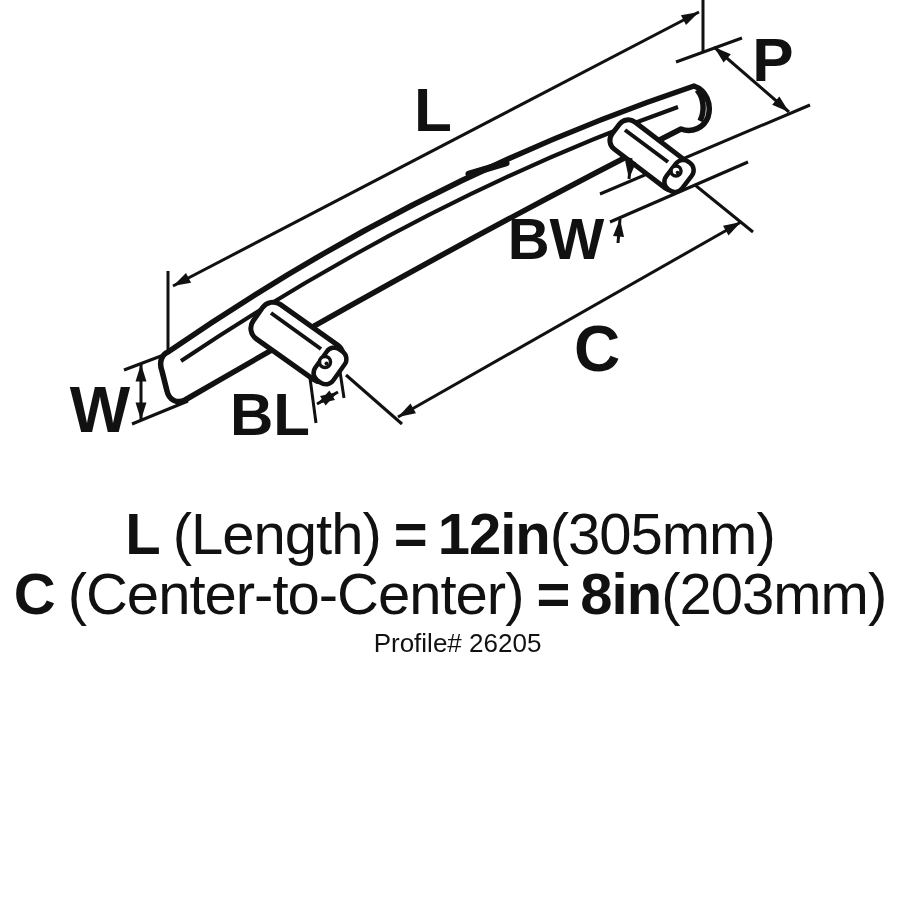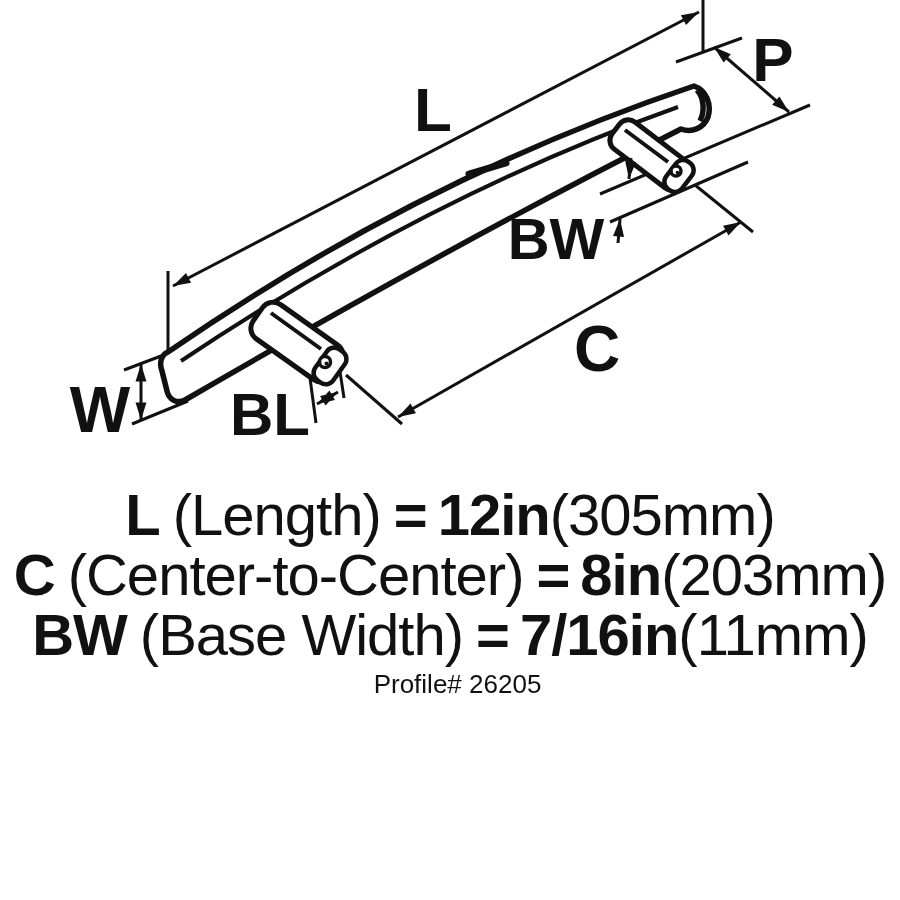--- a/index.html
+++ b/index.html
@@ -9,21 +9,21 @@
     color:#111;
   }
   .page{width:900px;height:900px;background:#fff;position:relative;}
   .diagram-wrap{width:900px;height:472px;position:relative;}
   svg text{
     font-family:"Liberation Sans","DejaVu Sans",sans-serif;
     font-weight:bold;
     fill:#111;
   }
   .specs{
-    margin-top:13px;
+    margin-top:32px;
     text-align:center;
     font-size:58px;
     line-height:60px;
     letter-spacing:-1px;
     white-space:nowrap;
   }
   .spec-line{height:60px;}
   .sp-code,.sp-eq,.sp-val{font-weight:bold;}
   .sp-name,.sp-metric{font-weight:normal;}
   .sp-code{margin-right:13px;}
@@ -108,18 +108,17 @@
         <text x="597" y="371" font-size="64" text-anchor="middle">C</text>
         <text x="270" y="435" font-size="60" text-anchor="middle">BL</text>
         <text x="556" y="259" font-size="58" text-anchor="middle">BW</text>
       </g>
     </svg>
   </div>
 
   <div class="specs">
     <div class="spec-line"><span class="sp-code">L</span><span class="sp-name">(Length)</span><span class="sp-eq">=</span><span class="sp-val">12in</span><span class="sp-metric">(305mm)</span></div>
     <div class="spec-line"><span class="sp-code">C</span><span class="sp-name">(Center-to-Center)</span><span class="sp-eq">=</span><span class="sp-val">8in</span><span class="sp-metric">(203mm)</span></div>
-    <div class="spec-line"><span class="sp-code">BW</span><span class="sp-name">(Base Width)</span><span class="sp-eq">=</span><span class="sp-val">7/16in</span><span class="sp-metric">(11mm)</span></div>
   </div>
 
   <div class="footer">Profile# 26205</div>
 
 </div>
 
 </body></html>

